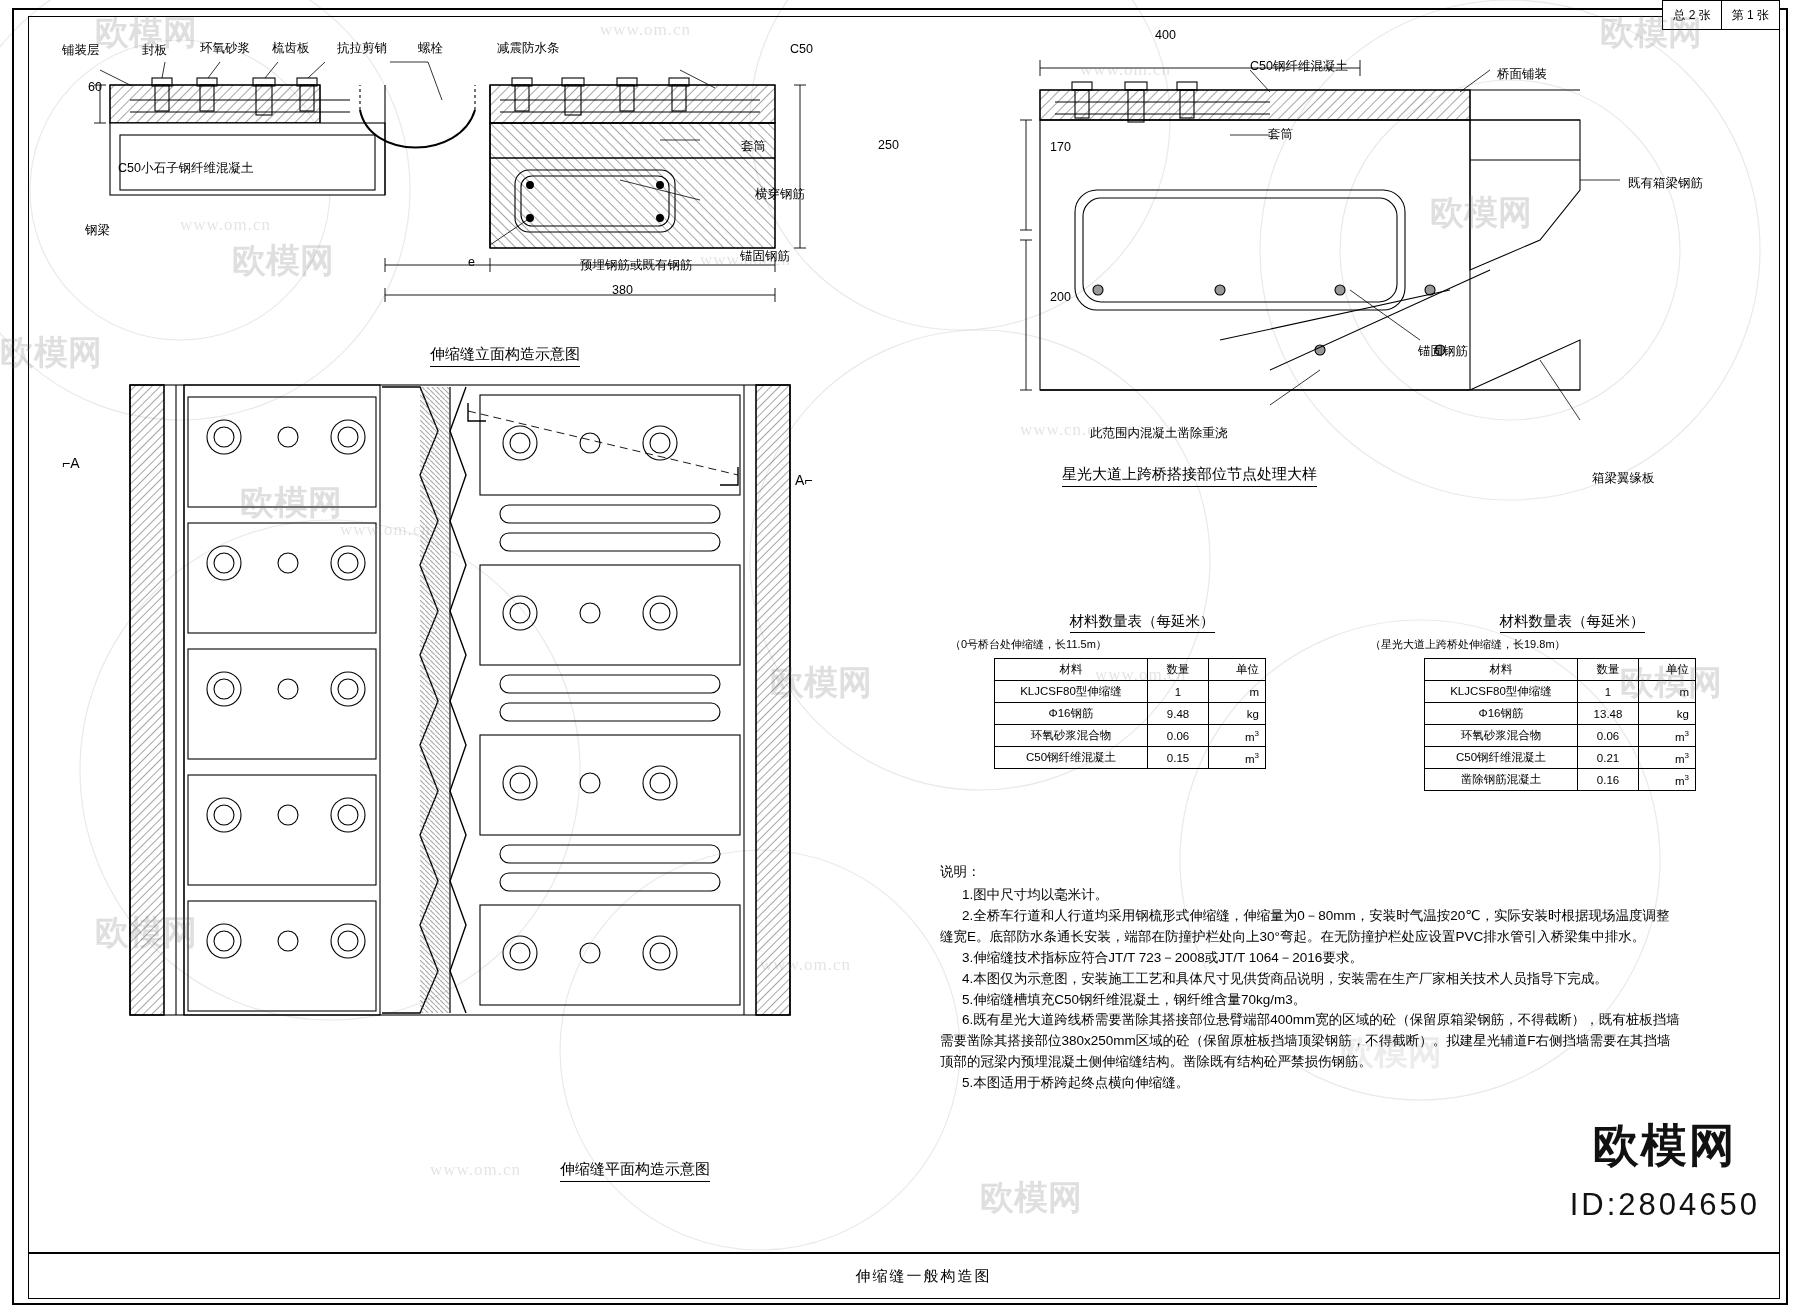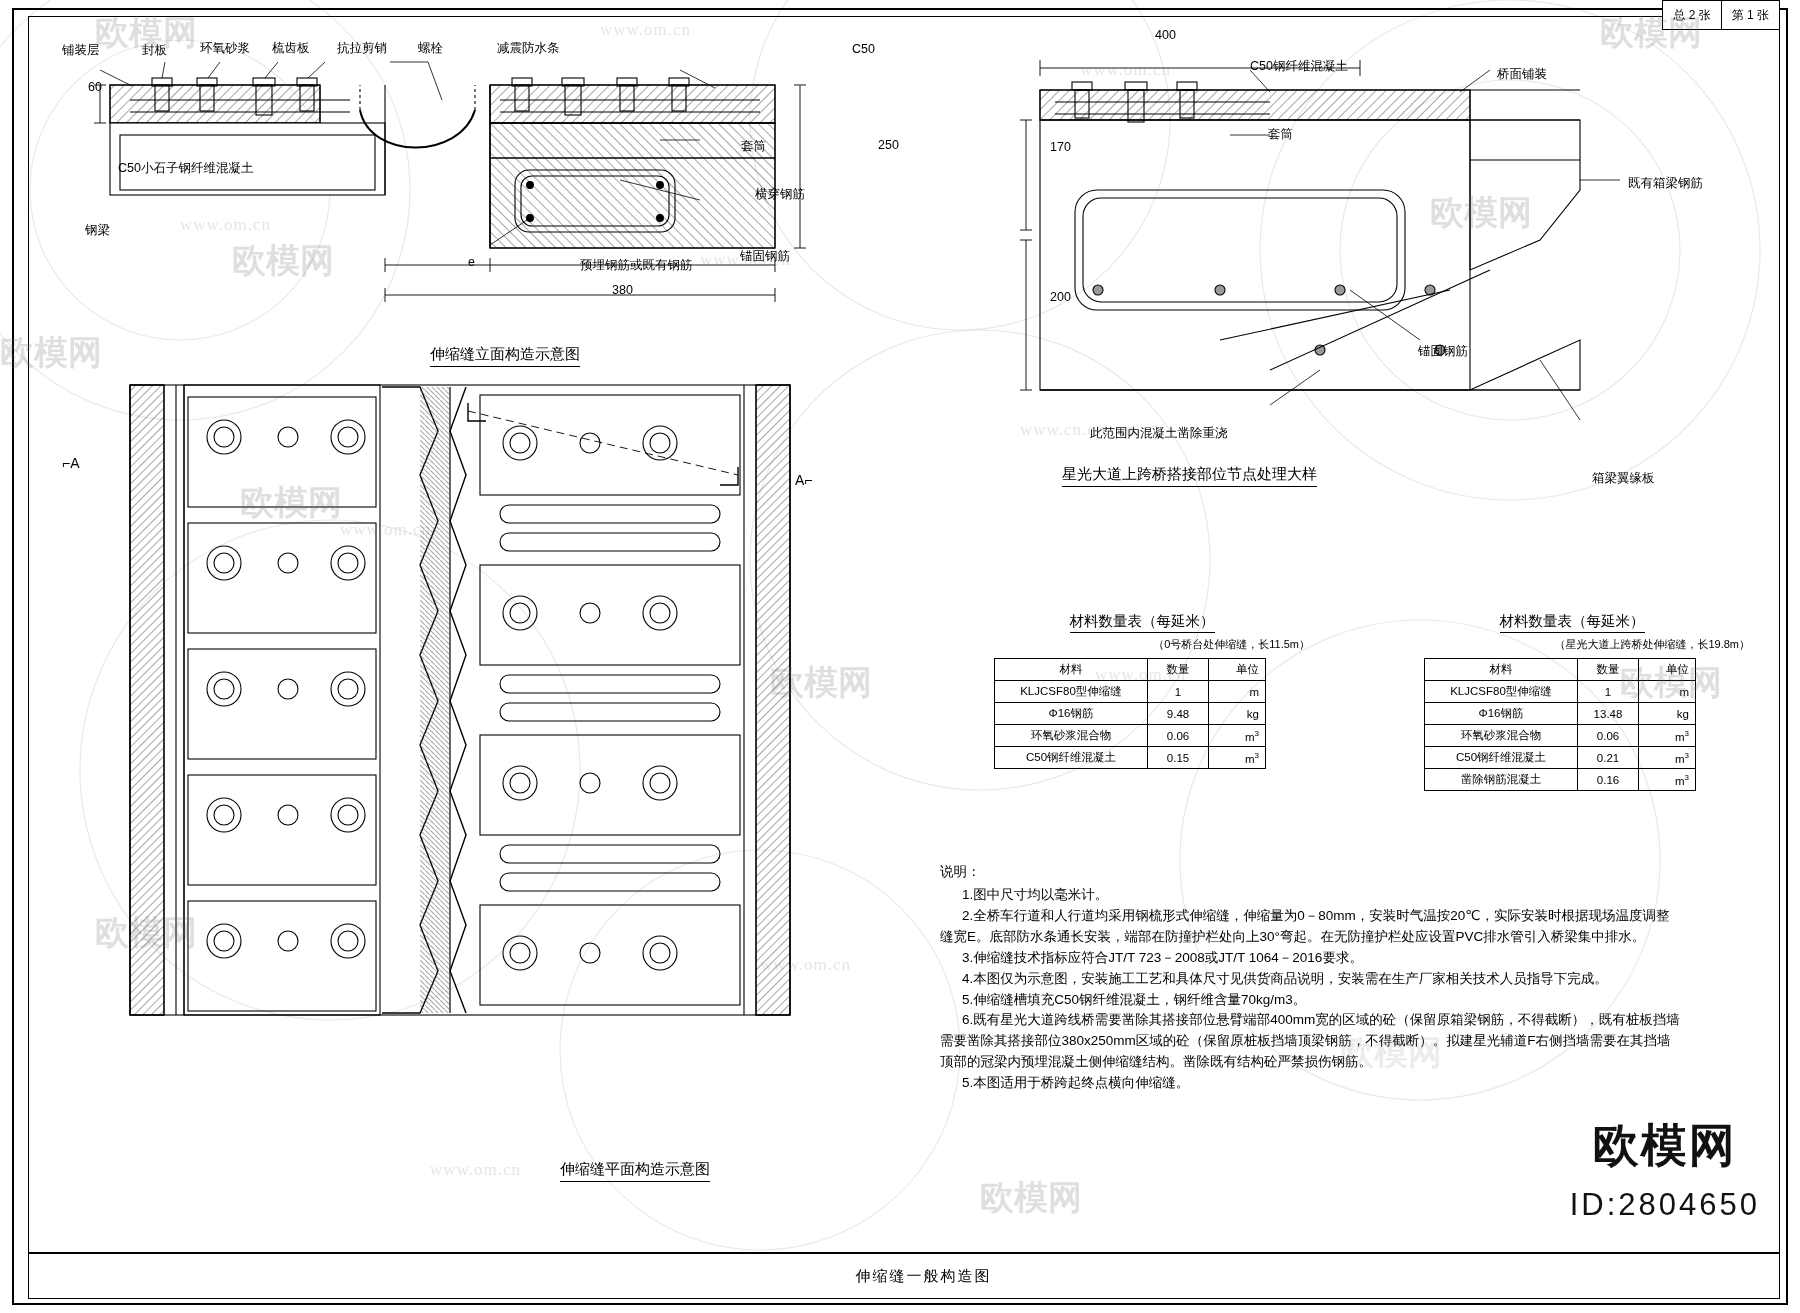--- a/index.html
+++ b/index.html
@@ -41,21 +41,21 @@
   .wm.big{font-size:34px;font-weight:bold;color:rgba(110,110,110,.22);}
   .wm.url{font-size:17px;color:rgba(130,130,130,.22);letter-spacing:1px;}
   .circles{position:absolute;inset:0;pointer-events:none;}
   
   .lbl{position:absolute;font-size:12.5px;white-space:nowrap;}
   .num{position:absolute;font-size:12.5px;white-space:nowrap;font-family:"Liberation Sans",sans-serif;}
   .cap{position:absolute;font-size:15px;white-space:nowrap;border-bottom:1.4px solid #000;padding-bottom:2px;text-align:center;}
   
   .tblwrap{position:absolute;}
   .tbl-title{font-size:14.5px;text-align:right;border-bottom:1.3px solid #000;display:inline-block;padding-bottom:1px;margin-left:24px;}
-  .tbl-sub{font-size:11px;text-align:right;margin-top:4px;}
+  .tbl-sub{font-size:11px;text-align:left;margin-top:4px;}
   table.mat{border-collapse:collapse;margin-top:6px;}
   table.mat td,table.mat th{
     border:1px solid #000;font-size:11.5px;font-weight:normal;
     padding:3px 6px;text-align:center;white-space:nowrap;
   }
   table.mat td.mname{text-align:center;min-width:140px;}
   table.mat td.qty{min-width:48px;}
   table.mat td.unit{min-width:44px;text-align:right;}
   sup{font-size:8px;}
   
@@ -199,21 +199,21 @@
       </g>
     </svg>
   </div>
   <div class="lbl" style="left:62px;top:42px;">铺装层</div>
   <div class="lbl" style="left:142px;top:42px;">封板</div>
   <div class="lbl" style="left:200px;top:40px;">环氧砂浆</div>
   <div class="lbl" style="left:272px;top:40px;">梳齿板</div>
   <div class="lbl" style="left:337px;top:40px;">抗拉剪销</div>
   <div class="lbl" style="left:418px;top:40px;">螺栓</div>
   <div class="lbl" style="left:497px;top:40px;">减震防水条</div>
-  <div class="lbl" style="left:852px;top:42px;">C50</div>
+  <div class="lbl" style="left:790px;top:42px;">C50</div>
   <div class="lbl" style="left:741px;top:138px;">套筒</div>
   <div class="lbl" style="left:755px;top:186px;">横穿钢筋</div>
   <div class="lbl" style="left:118px;top:160px;">C50小石子钢纤维混凝土</div>
   <div class="lbl" style="left:85px;top:222px;">钢梁</div>
   <div class="lbl" style="left:580px;top:257px;">预埋钢筋或既有钢筋</div>
   <div class="lbl" style="left:740px;top:248px;">锚固钢筋</div>
   <div class="num v" style="left:88px;top:80px;">60</div>
   <div class="num v" style="left:878px;top:138px;">250</div>
   <div class="num" style="left:612px;top:283px;">380</div>
   <div class="num" style="left:468px;top:255px;">e</div>

